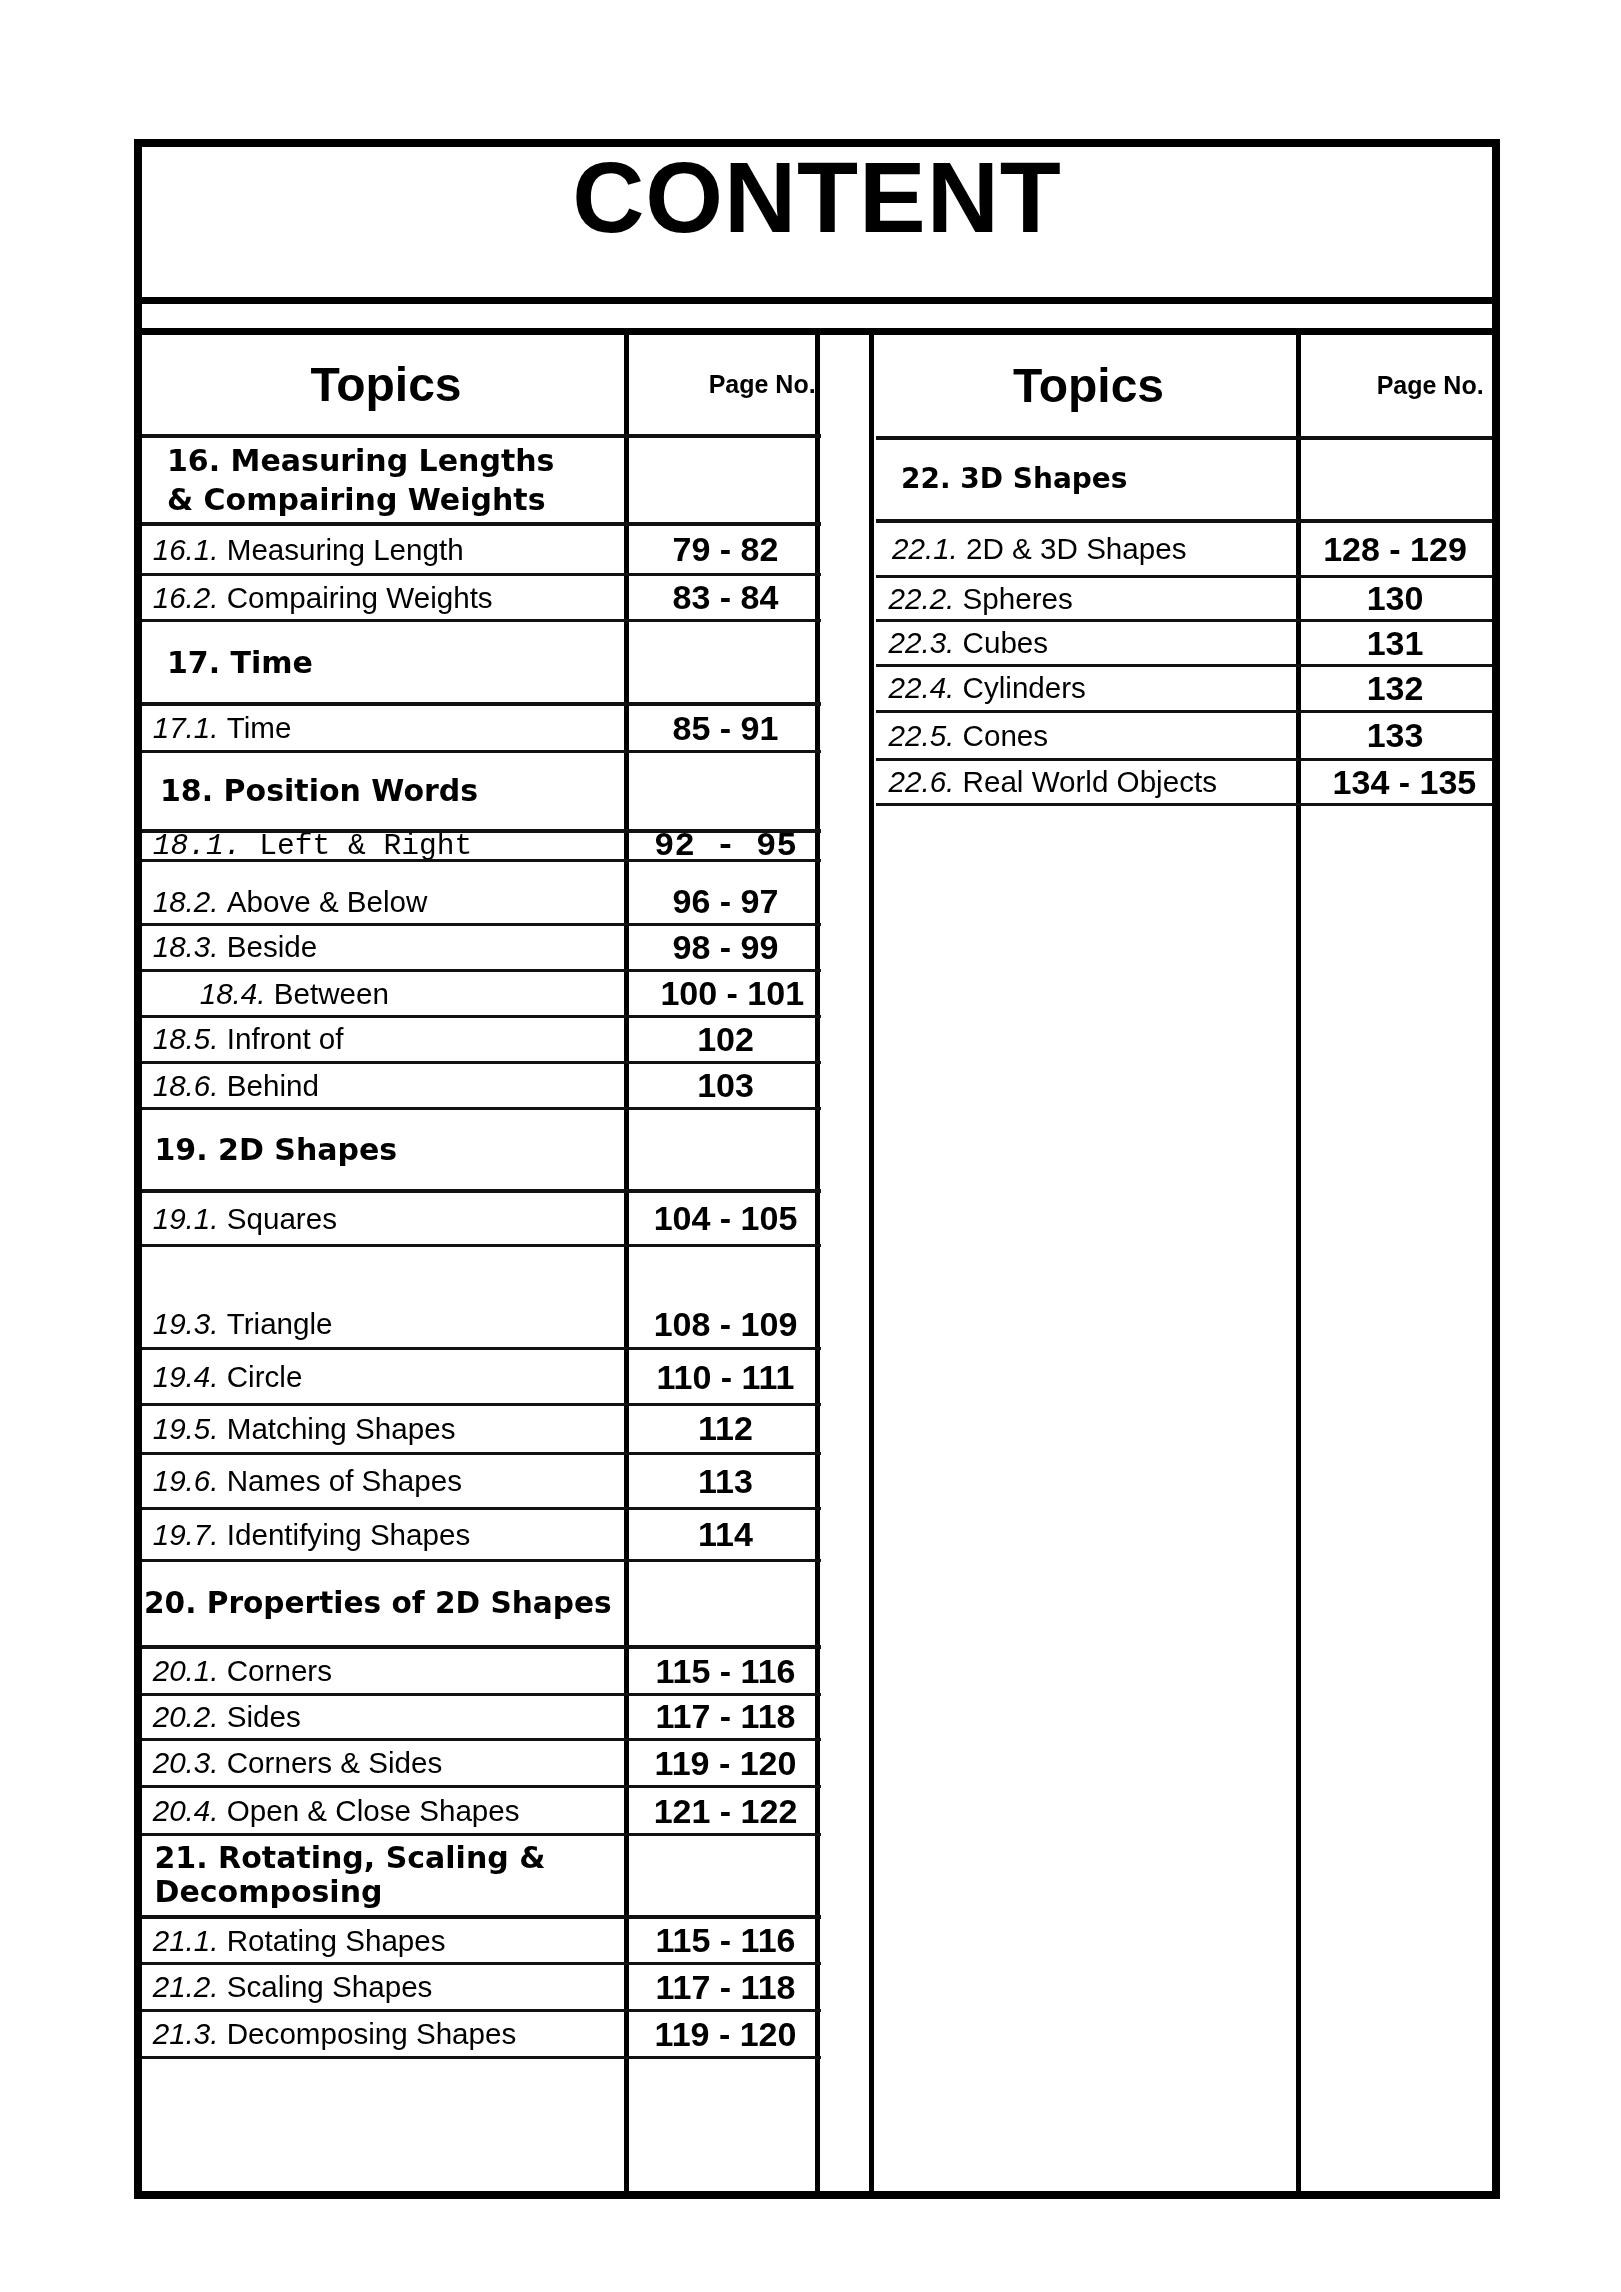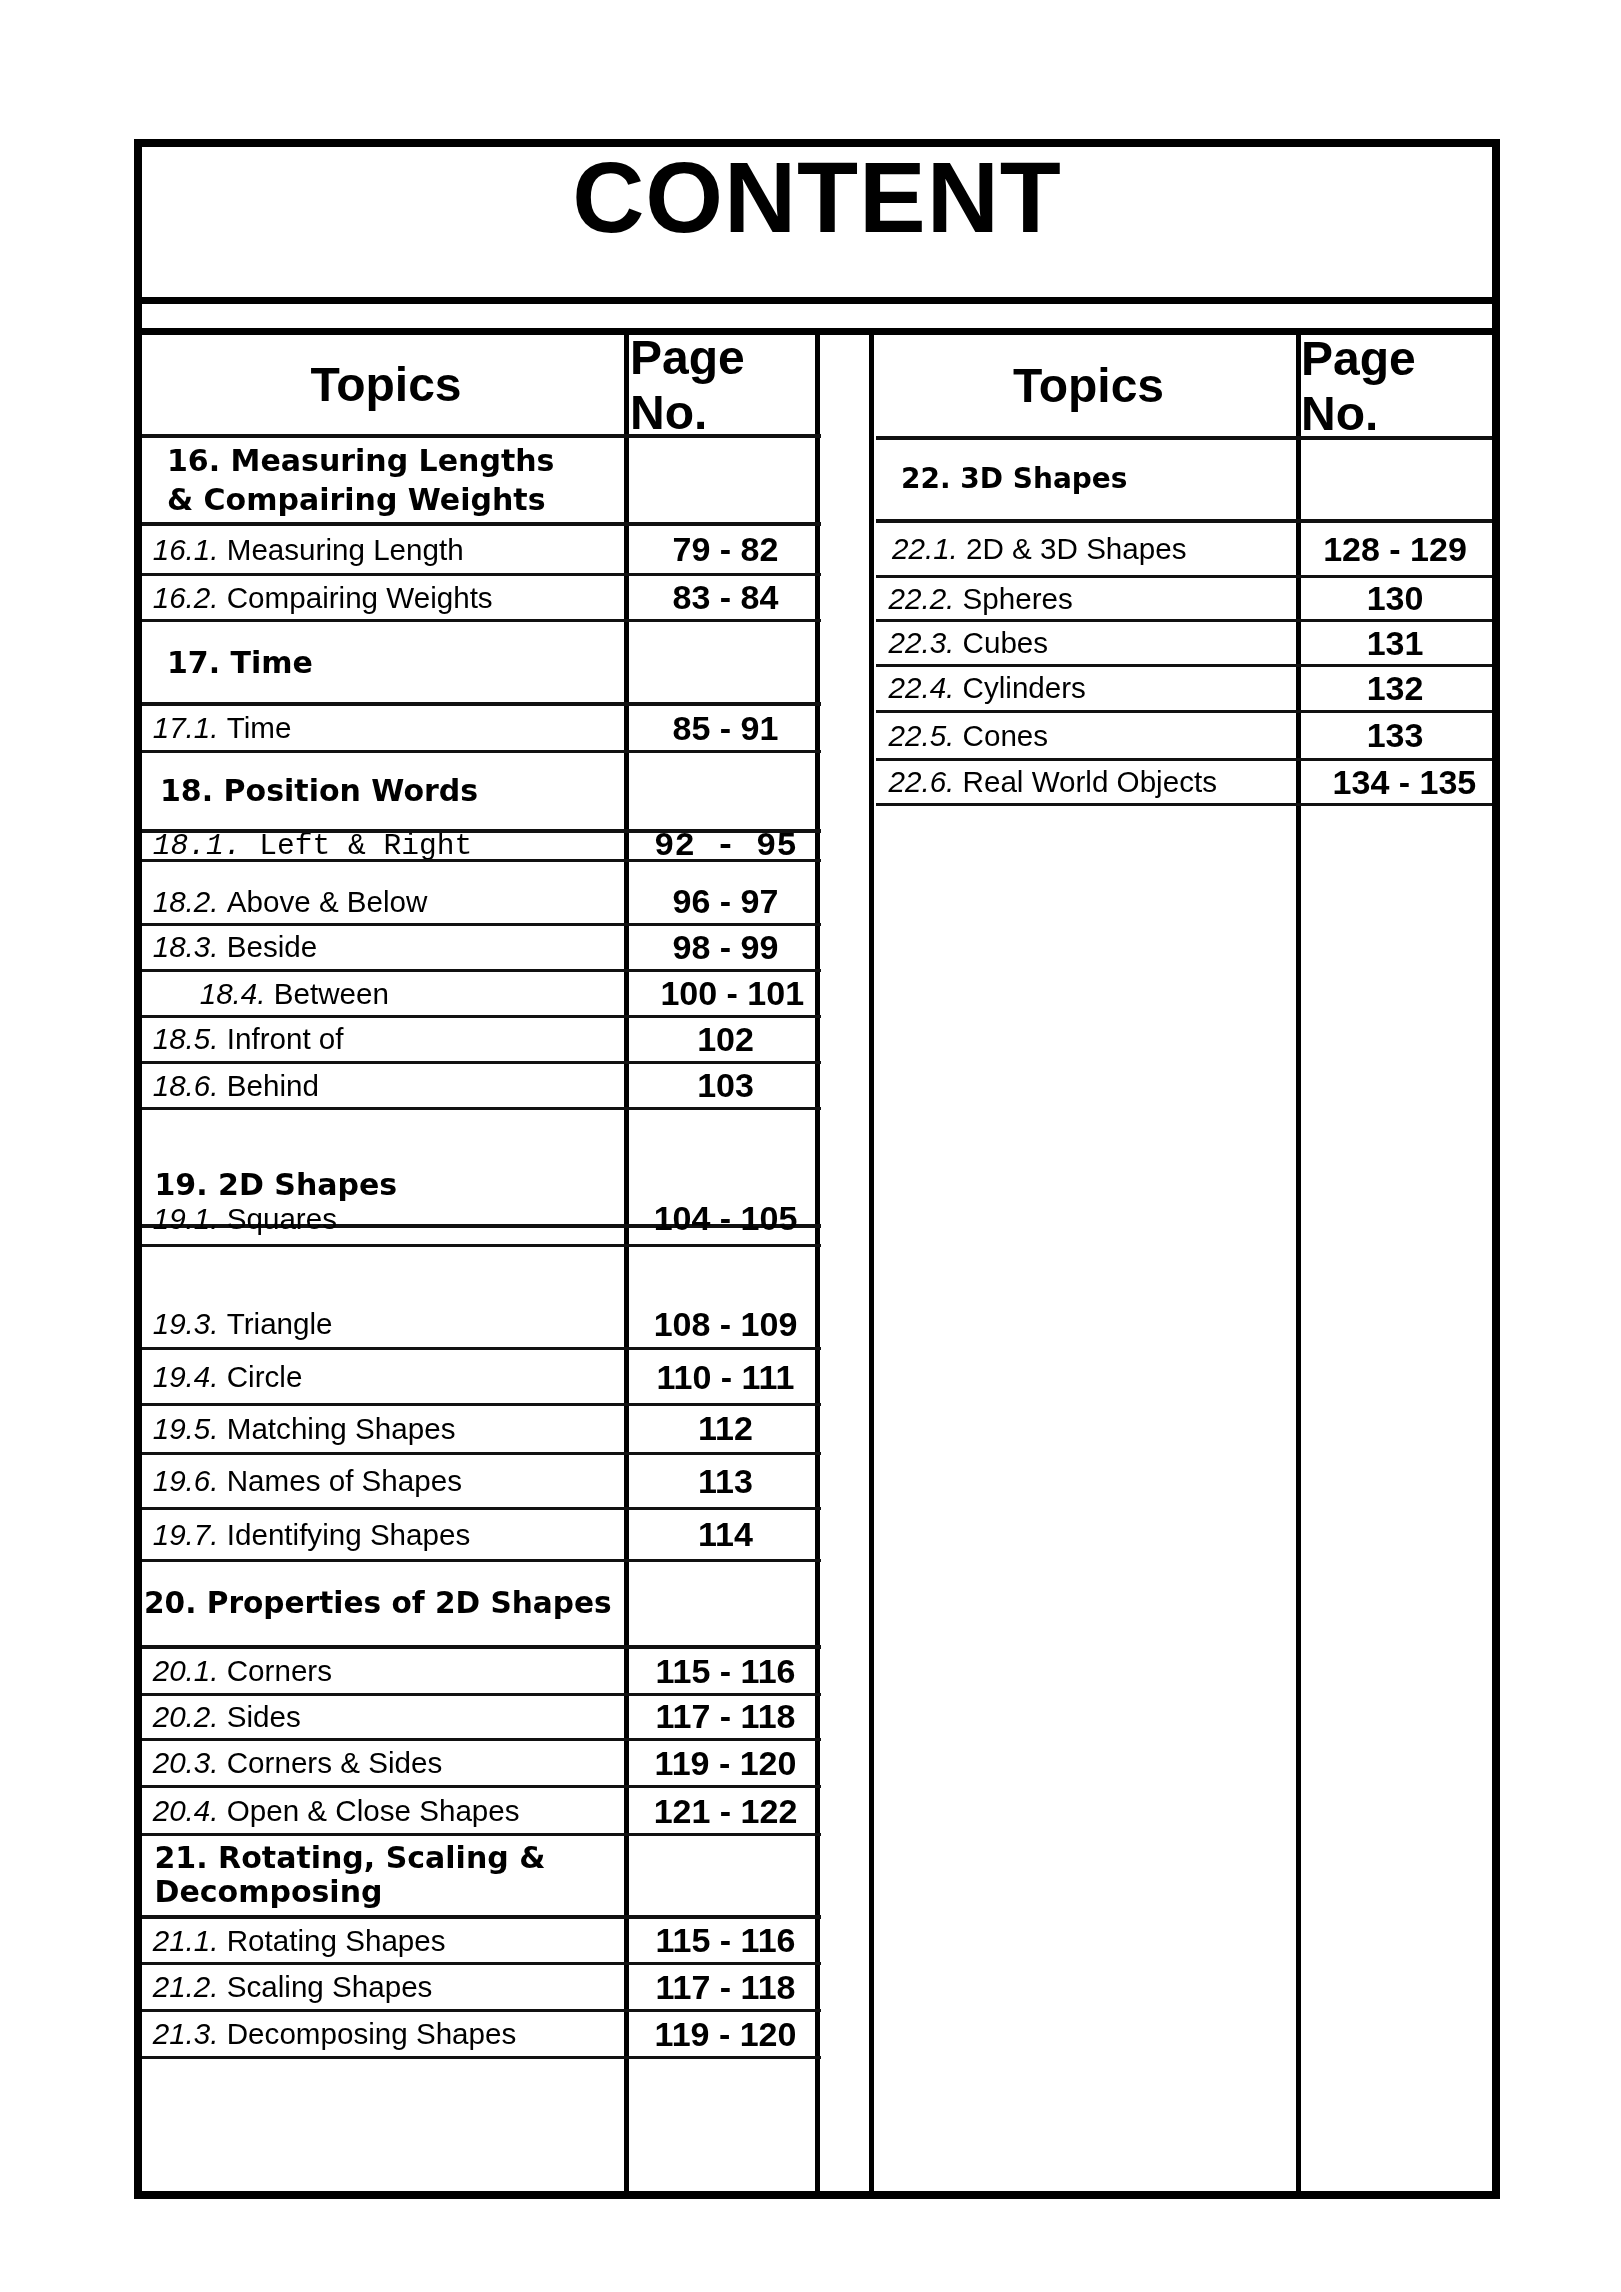--- a/index.html
+++ b/index.html
@@ -10,21 +10,21 @@
     .spacer { position: absolute; left: 0; right: 0; top: 158px; height: 23px; border-bottom: 7.2px solid #000; }
     .col-wrap { position: absolute; top: 188px; bottom: 0; }
     .left-wrap { left: 0; width: 679px; }
     .right-wrap { left: 734px; right: 0; }
     .vline { position: absolute; top: 188px; bottom: 0; background: #000; }
     .row { position: absolute; left: 0; right: 0; display: flex; border-bottom: 3.6px solid #111; box-sizing: border-box; }
     .row.thick { border-bottom-width: 4.5px; }
     .cell-topic { display: flex; align-items: center; box-sizing: border-box; padding-left: 10.7px; overflow: hidden; }
     .cell-page { display: flex; align-items: center; justify-content: center; box-sizing: border-box; font-weight: bold; font-size: 34px; }
     .hdr-topic { justify-content: center; font-weight: bold; font-size: 48px; padding-left: 0; }
-    .hdr-page { font-weight: bold; font-size: 48px; justify-content: flex-end; padding-right: 5.4px; }
+    .hdr-page { font-weight: bold; font-size: 25px; justify-content: flex-end; padding-right: 5.4px; }
     .chapter { font-family: "DejaVu Sans", sans-serif; font-weight: bold; font-size: 30px; line-height: 1.3; }
     .sub { font-size: 29.6px; white-space: nowrap; }
     .sub .num { font-style: italic; }
     .left-wrap .cell-topic { width: 488px; }
     .left-wrap .cell-page { width: 191px; }
     .right-wrap .cell-topic { width: 425px; }
     .right-wrap .cell-page { width: 188px; }
   </style>
 </head>
 <body>
@@ -93,21 +93,21 @@
     </div>
     <div class="row" style="top:682px;height:47px;">
       <div class="cell-topic sub"><span class="num">18.5.</span>&nbsp;<span>Infront of</span></div>
       <div class="cell-page">102</div>
     </div>
     <div class="row" style="top:729px;height:46px;">
       <div class="cell-topic sub"><span class="num">18.6.</span>&nbsp;<span>Behind</span></div>
       <div class="cell-page">103</div>
     </div>
 
-    <div class="row thick" style="top:775px;height:83px;margin-top:35px;">
+    <div class="row thick" style="top:775px;height:83px;">
       <div class="cell-topic chapter" style="padding-left:12.5px;">19. 2D Shapes</div>
       <div class="cell-page"></div>
     </div>
     <div class="row" style="top:858px;height:54px;">
       <div class="cell-topic sub"><span class="num">19.1.</span>&nbsp;<span>Squares</span></div>
       <div class="cell-page">104 - 105</div>
     </div>
     <div class="row" style="top:966px;height:49px;">
       <div class="cell-topic sub"><span class="num">19.3.</span>&nbsp;<span>Triangle</span></div>
       <div class="cell-page">108 - 109</div>

